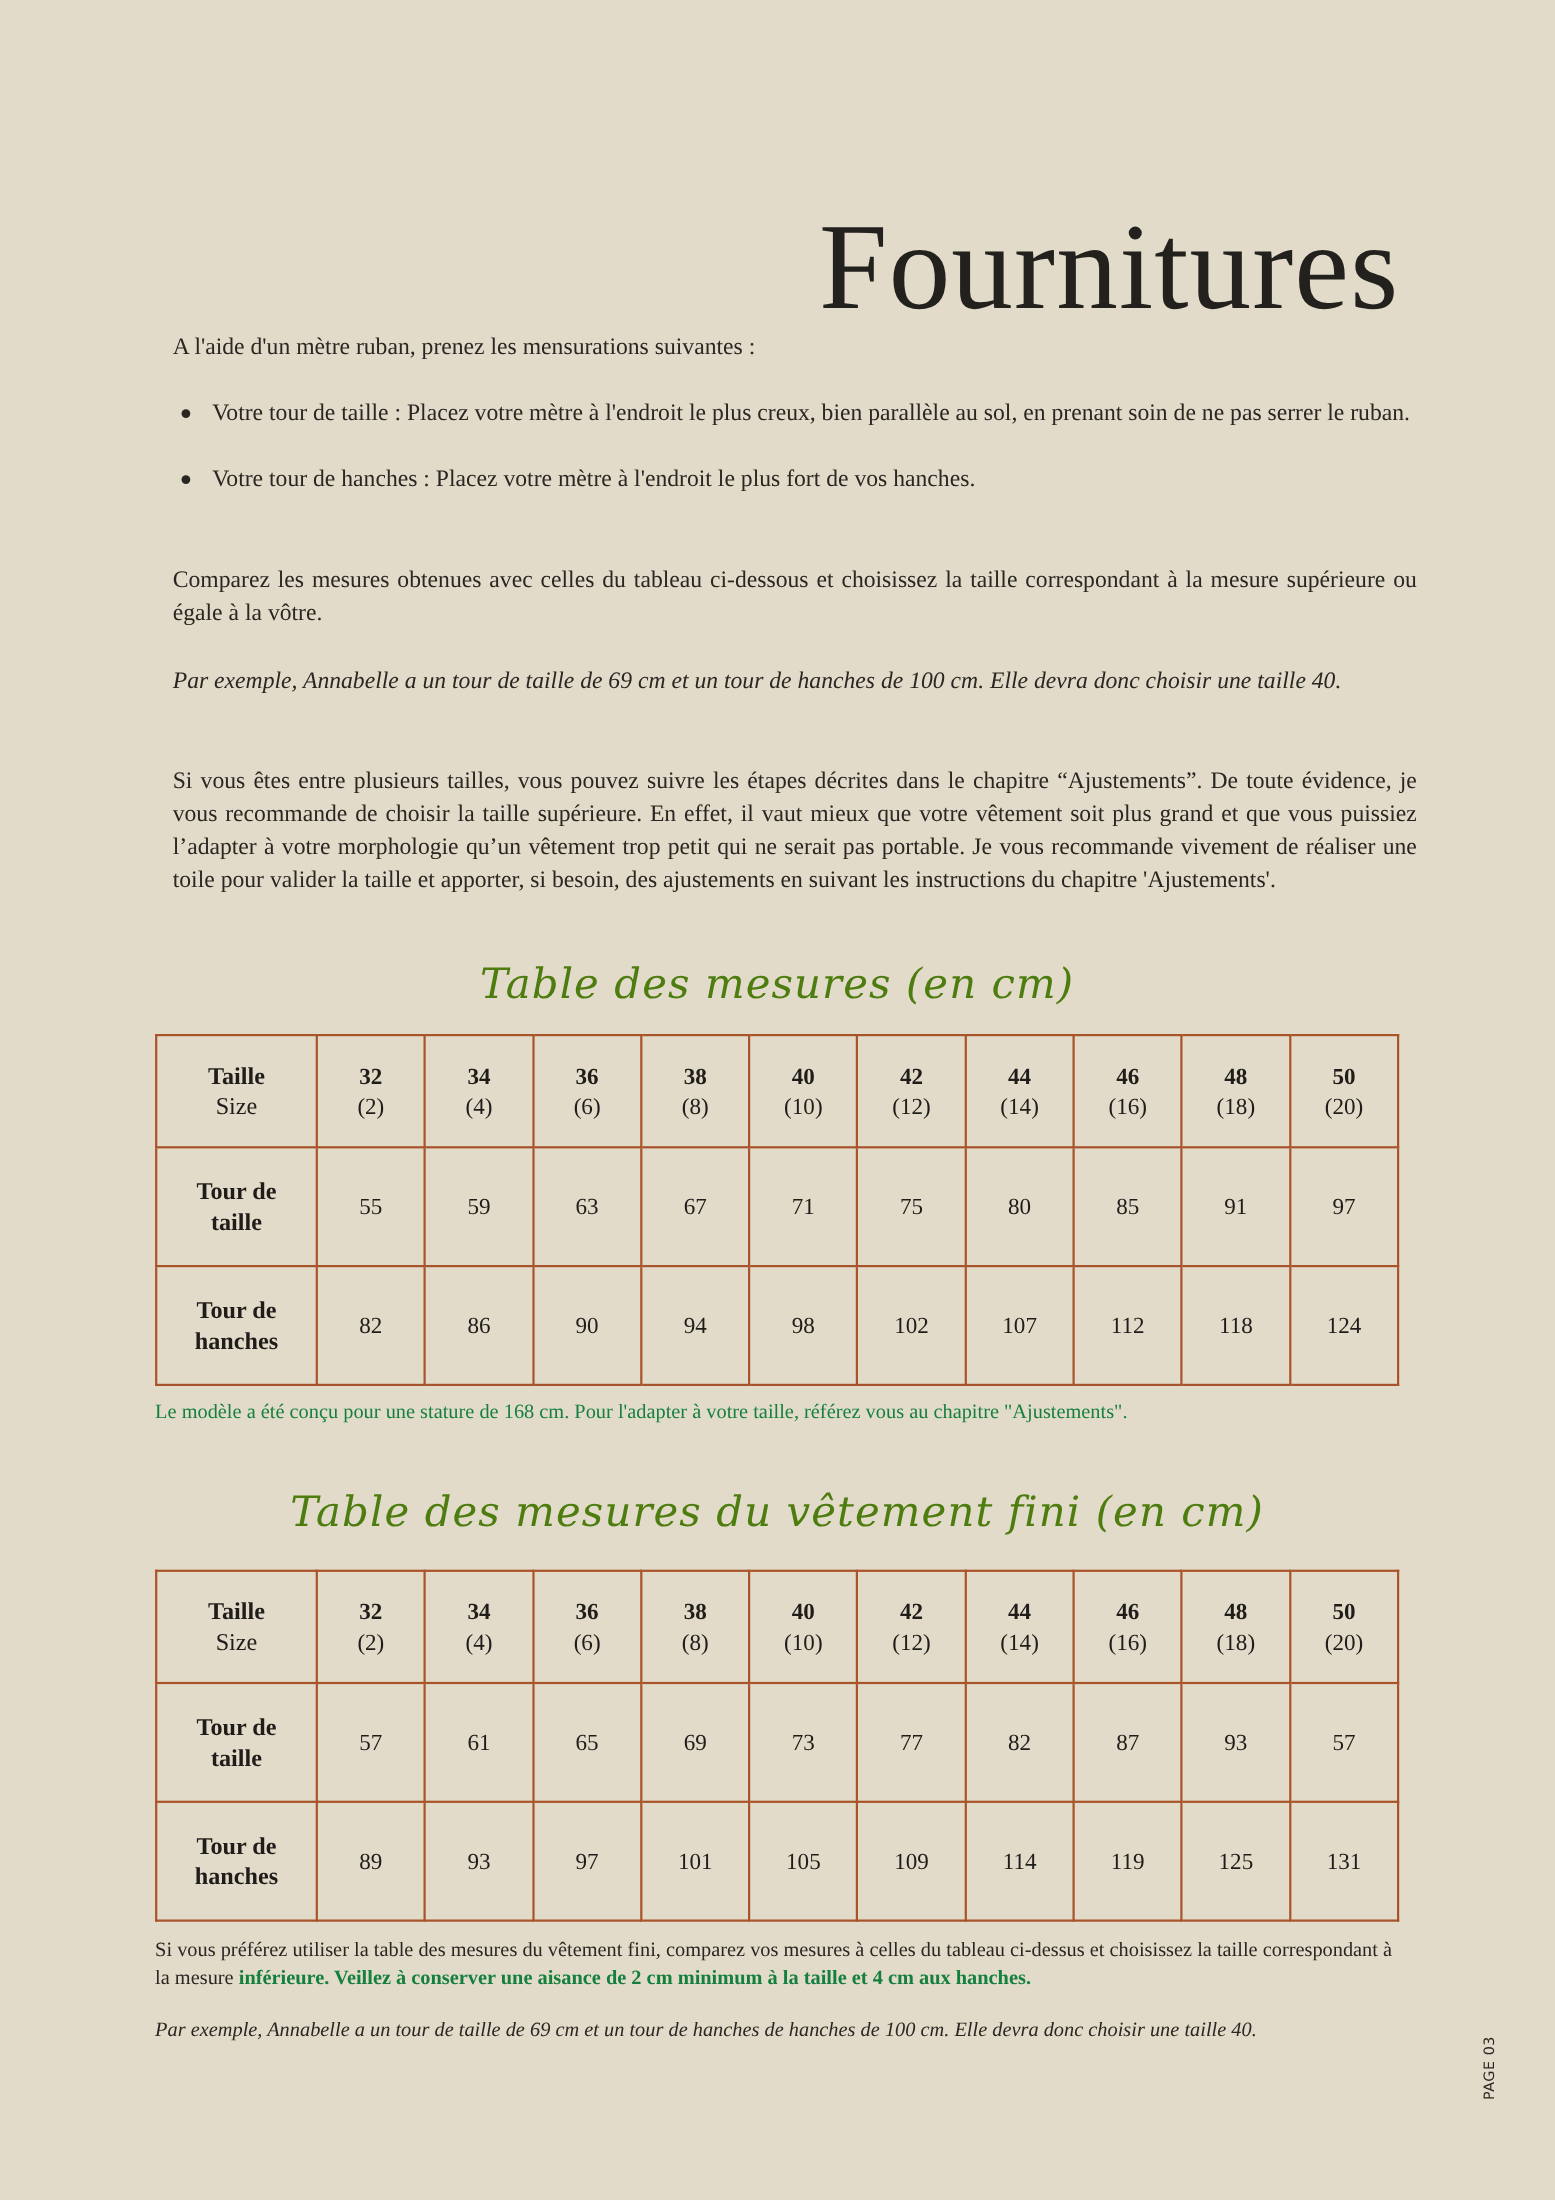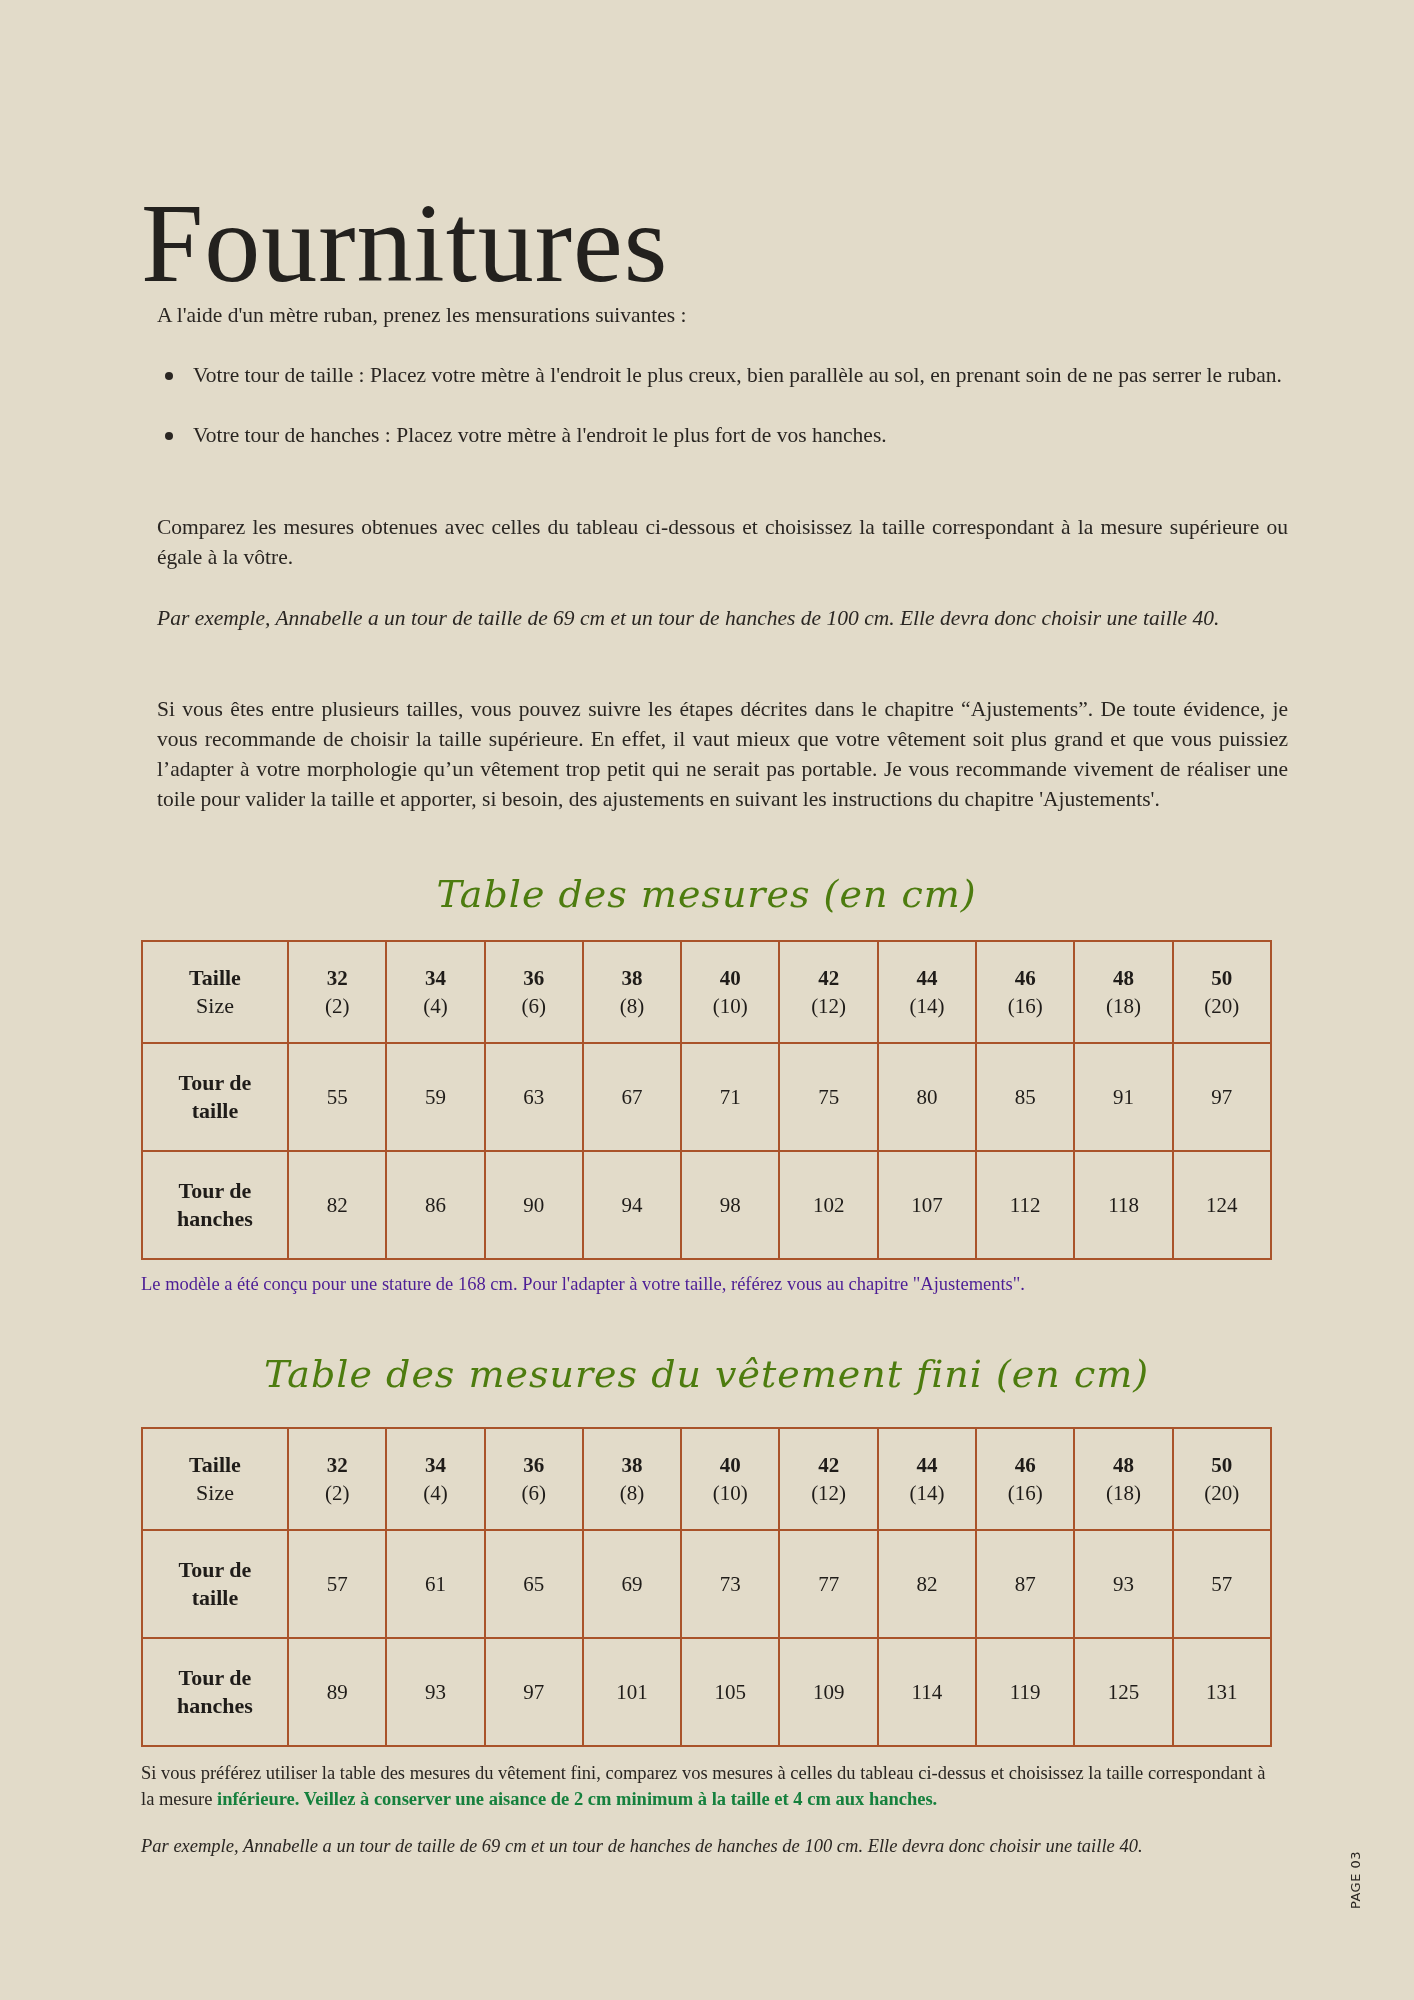--- a/index.html
+++ b/index.html
@@ -19,21 +19,21 @@
       position: absolute;
       left: 141px;
       top: 0;
       width: 1131px;
     }
     .title {
       position: absolute;
       left: 0;
       top: 108px;
       width: 1131px;
-      text-align: left;
+      text-align: right;
       font-family: "Liberation Serif", "DejaVu Serif", serif;
       font-size: 112px;
       line-height: 120px;
       color: #23211e;
       letter-spacing: 1px;
       font-weight: normal;
     }
     .body-text {
       font-family: "Liberation Serif", "DejaVu Serif", serif;
       font-size: 21.5px;
@@ -112,21 +112,21 @@
     .table-2 { top: 1427px; }
 
     .note-stature {
       position: absolute;
       top: 1271px;
       left: 0;
       width: 1131px;
       font-family: "Liberation Serif", "DejaVu Serif", serif;
       font-size: 18.5px;
       line-height: 26px;
-      color: #4c1d95;
+      color: #15803d;
     }
     .note-finished {
       position: absolute;
       top: 1760px;
       left: 0;
       width: 1131px;
       font-family: "Liberation Serif", "DejaVu Serif", serif;
       font-size: 18.5px;
       line-height: 26px;
       color: #2a2622;

